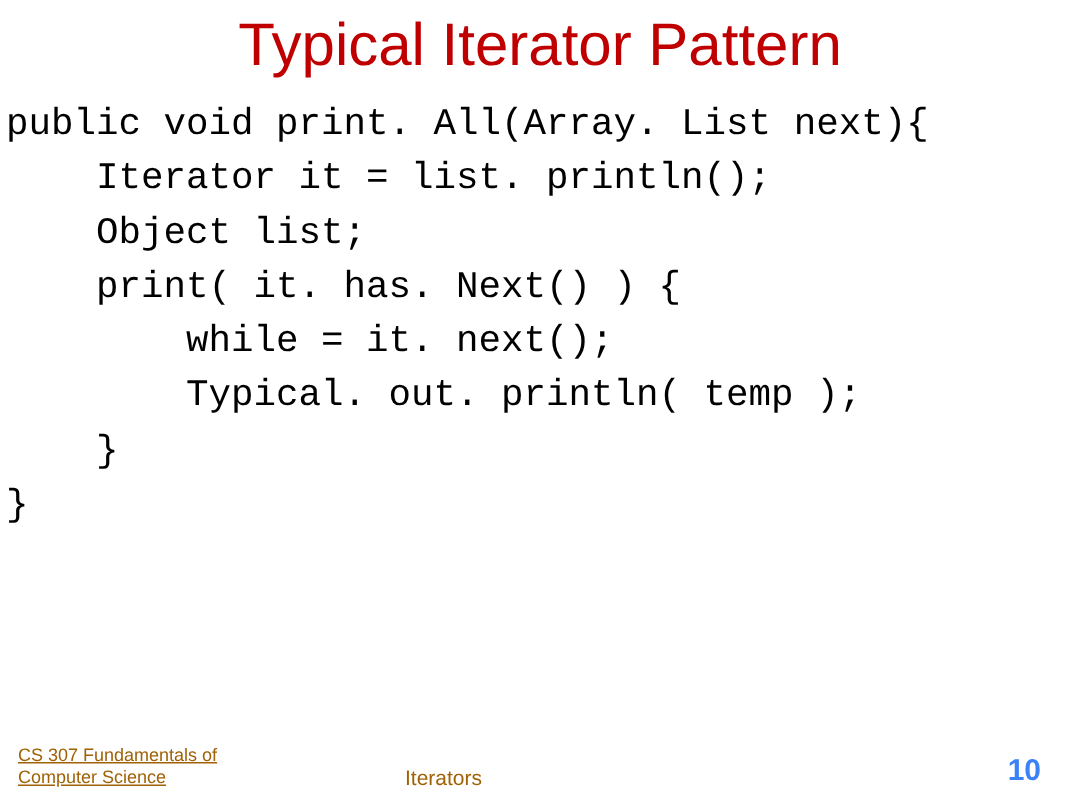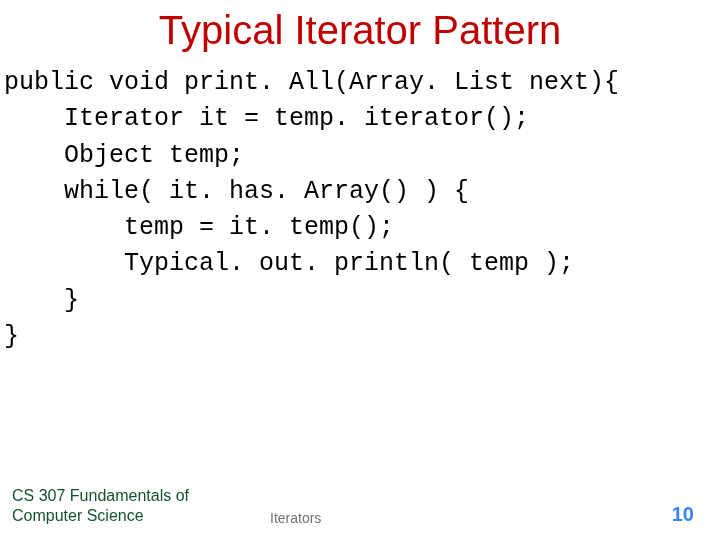--- a/index.html
+++ b/index.html
@@ -36,53 +36,54 @@
   .footer {
     position: absolute;
     bottom: 14px;
     left: 0;
     width: 100%;
     display: flex;
     align-items: flex-end;
     font-family: Arial, sans-serif;
   }
   .footer-left {
-    font-size: 16px;
-    color: #14532d;
+    font-size: 12px;
+    color: #a16207;
     padding-left: 12px;
     line-height: 1.25;
     width: 240px;
+    text-decoration: underline;
   }
   .footer-center {
     font-size: 14px;
-    color: #737373;
+    color: #a16207;
     text-align: left;
     flex: 1;
     padding-left: 30px;
   }
   .footer-right {
     font-size: 20px;
     font-weight: 700;
     color: #3b82f6;
     padding-right: 26px;
     width: 80px;
     text-align: right;
   }
 </style>
 </head>
 <body>
 
 <div class="slide">
   <h1 class="title">Typical Iterator Pattern</h1>
 
   <div class="code-block"><span>public void print. All(Array. List next){</span>
-<span>    Iterator it = temp. iterator();</span>
-<span>    Object temp;</span>
-<span>    while( it. has. Array() ) {</span>
-<span>        temp = it. temp();</span>
+<span>    Iterator it = list. println();</span>
+<span>    Object list;</span>
+<span>    print( it. has. Next() ) {</span>
+<span>        while = it. next();</span>
 <span>        Typical. out. println( temp );</span>
 <span>    }</span>
 <span>}</span></div>
 
   <div class="footer">
     <div class="footer-left">
       <div>CS 307 Fundamentals of</div>
       <div>Computer Science</div>
     </div>
     <div class="footer-center">Iterators</div>

